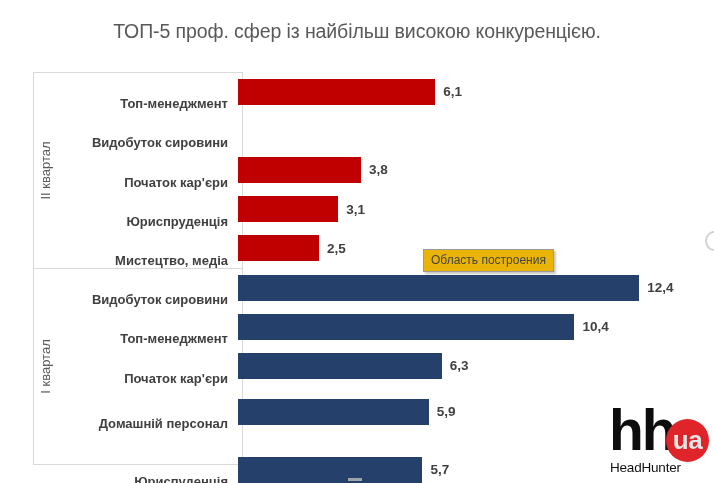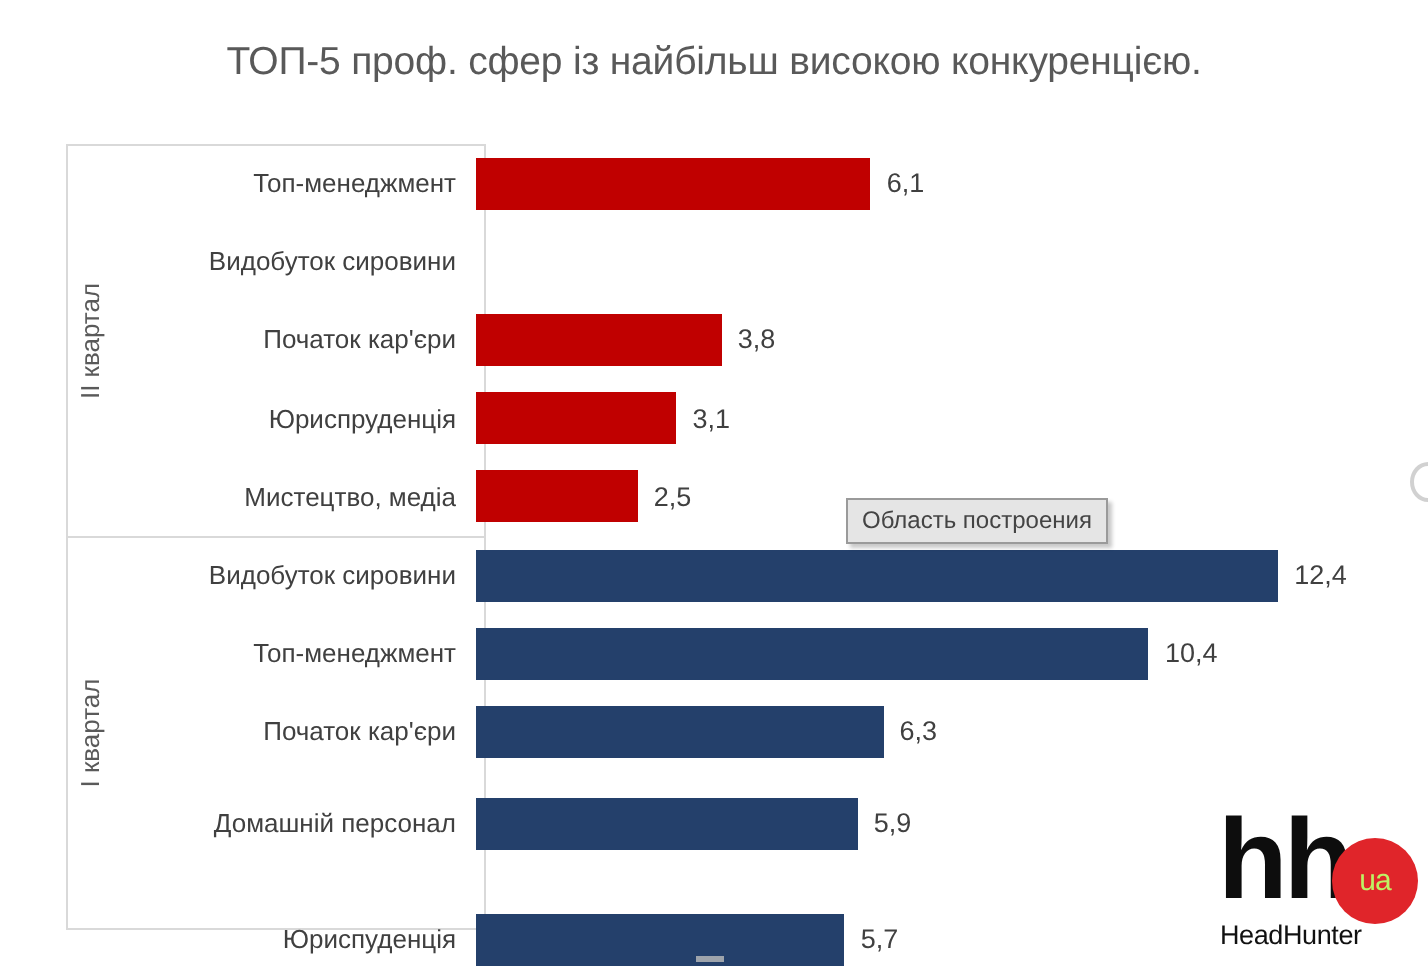--- a/index.html
+++ b/index.html
@@ -107,21 +107,22 @@
   #group-caption-0 { top: 72px;  height: 196px; }
   #group-caption-1 { top: 268px; height: 196px; }
 
   
   .row {
     position: absolute;
     left: 57px;
     width: 657px;
     height: 39.2px;
     display: flex;
-    align-items: center;
+    align-items: flex-end;
+    font-weight: bold;
   }
   .row-label {
     width: 181px;
     text-align: right;
     padding-right: 10px;
     box-sizing: border-box;
     font-size: 13px;
     color: #404040;
     white-space: nowrap;
   }
@@ -144,21 +145,21 @@
     margin-left: 8px;
     white-space: nowrap;
   }
 
   
   #plot-tooltip {
     position: absolute;
     left: 423px;
     top: 249px;
     padding: 3px 7px 4px 7px;
-    background: #e5e5e5;
+    background: #eab308;
     border: 1px solid #9a9a9a;
     box-shadow: 2px 2px 2px rgba(0,0,0,0.22);
     font-size: 12px;
     color: #444444;
     white-space: nowrap;
     line-height: 14px;
   }
 
   
   #edge-artifact {
@@ -202,23 +203,23 @@
     font-family: "Liberation Sans", "DejaVu Sans", sans-serif;
   }
   #logo .logo-ua {
     position: absolute;
     left: 57px;
     top: 11px;
     width: 43px;
     height: 43px;
     border-radius: 50%;
     background: #e0252a;
-    color: #bef264;
-    font-size: 15px;
-    font-weight: 400;
+    color: #e5e5e5;
+    font-size: 26px;
+    font-weight: 700;
     display: flex;
     align-items: center;
     justify-content: center;
     letter-spacing: -0.5px;
   }
   #logo .logo-word {
     position: absolute;
     left: 1px;
     top: 52px;
     font-size: 13.5px;

